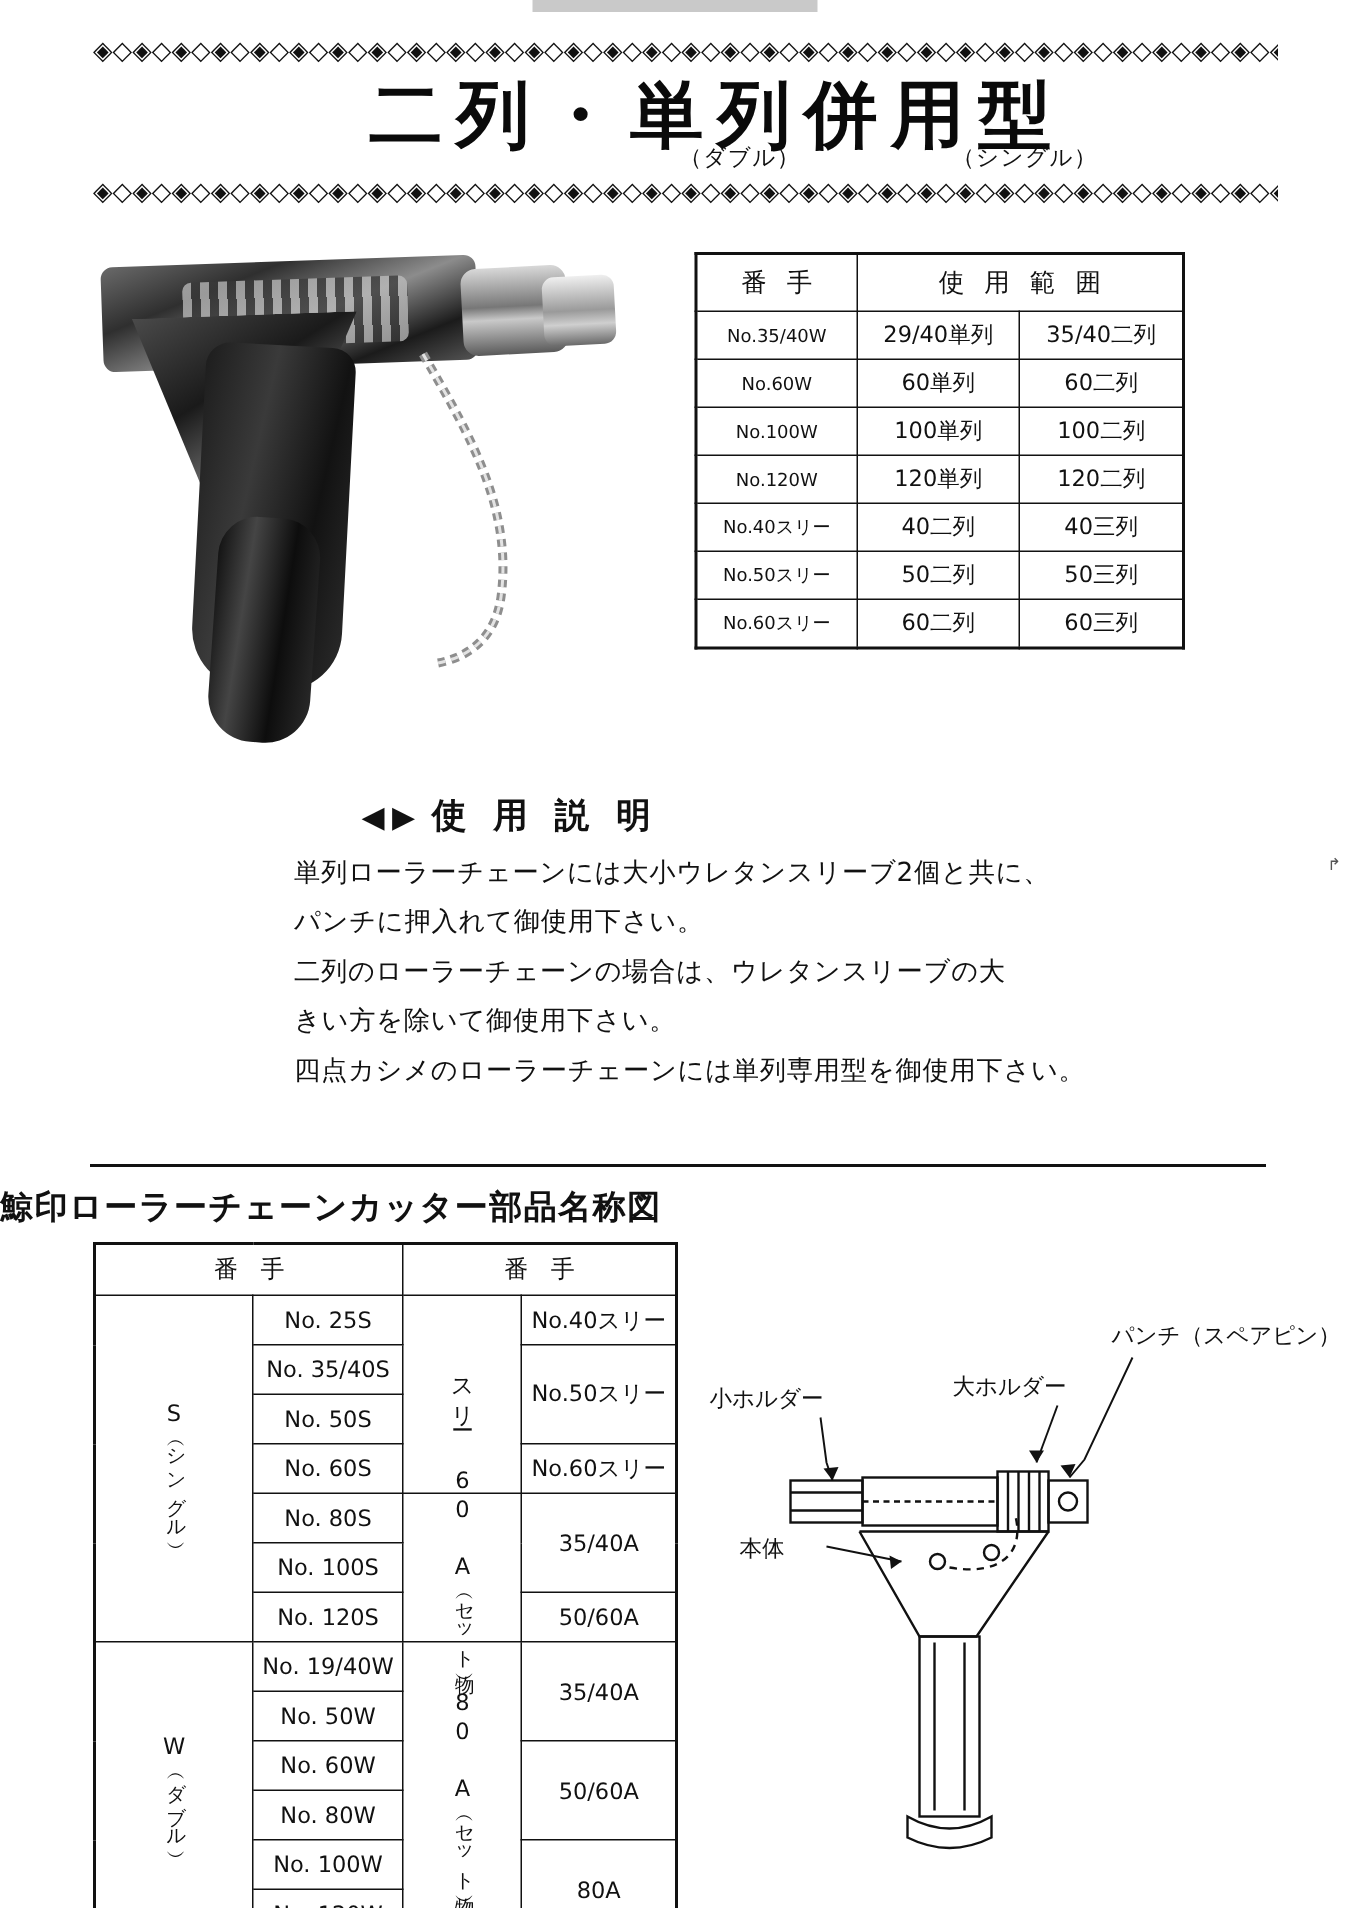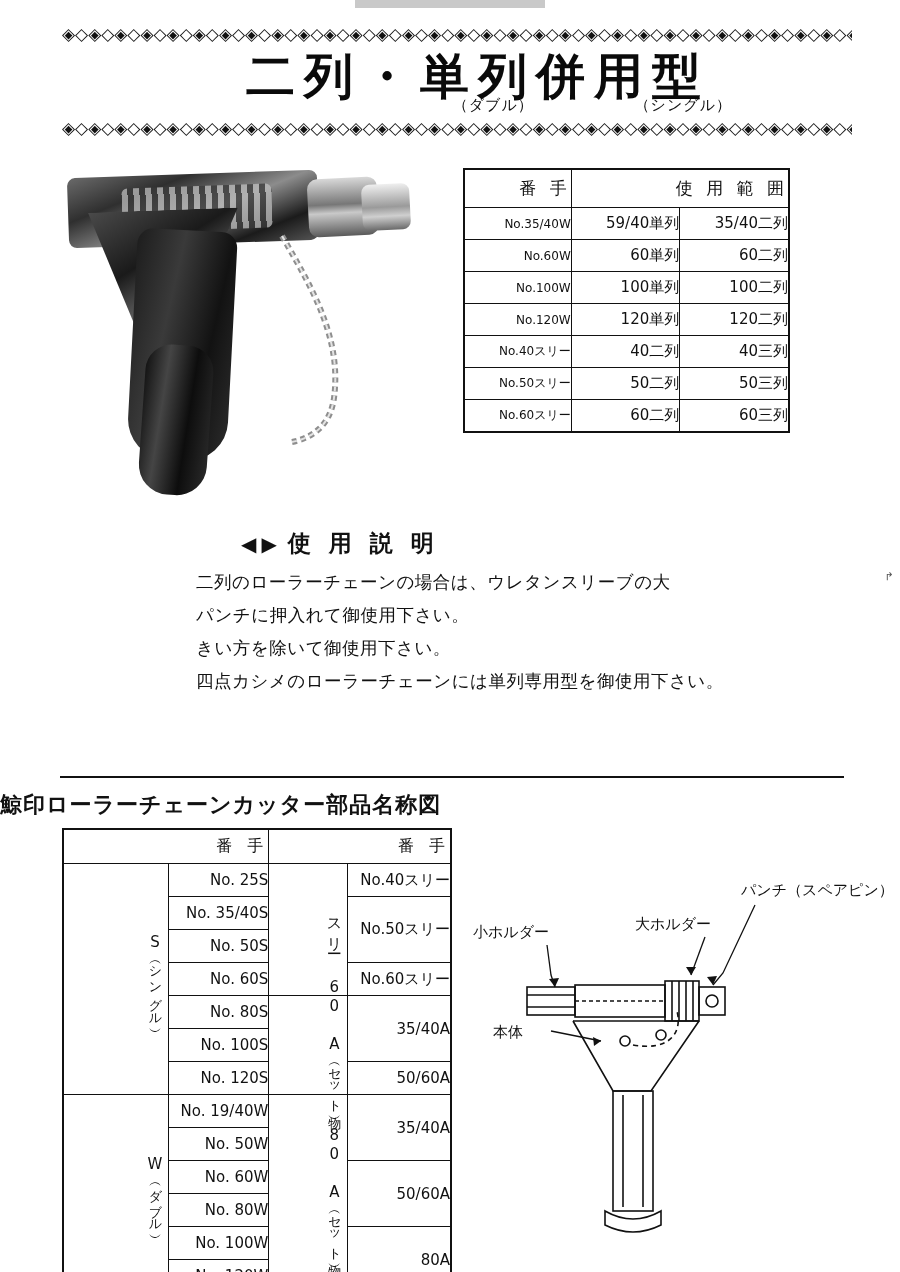--- a/index.html
+++ b/index.html
@@ -140,21 +140,21 @@
     top: 168px;
     width: 327px;
   }
   table.tbl {
     border-collapse: collapse;
     width: 100%;
     font-family: "DejaVu Sans", sans-serif;
   }
   table.tbl th, table.tbl td {
     border: 1px solid #111;
-    text-align: right;
+    text-align: center;
     font-weight: normal;
     color: #111;
   }
   .spec-table-wrap table.tbl { border: 2px solid #111; }
   .spec-table-wrap th {
     font-size: 17px;
     letter-spacing: 4px;
     padding: 7px 0 7px 4px;
   }
   .spec-table-wrap td {
@@ -302,21 +302,21 @@
   <table class="tbl">
     <thead>
       <tr>
         <th>番 手</th>
         <th colspan="2">使 用 範 囲</th>
       </tr>
     </thead>
     <tbody>
       <tr>
         <td class="col0">No.35/40W</td>
-        <td>59/40単列</td>
+        <td>29/40単列</td>
         <td>35/40二列</td>
       </tr>
       <tr>
         <td class="col0">No.60W</td>
         <td>60単列</td>
         <td>60二列</td>
       </tr>
       <tr>
         <td class="col0">No.100W</td>
         <td>100単列</td>
@@ -343,22 +343,23 @@
         <td>60三列</td>
       </tr>
     </tbody>
   </table>
 </div>
 
 <div class="usage-head">
   <span class="blk">◀▶</span><span>使 用 説 明</span>
 </div>
 <div class="usage-body">
+  <div>単列ローラーチェーンには大小ウレタンスリーブ2個と共に、</div>
+  <div>パンチに押入れて御使用下さい。</div>
   <div>二列のローラーチェーンの場合は、ウレタンスリーブの大</div>
-  <div>パンチに押入れて御使用下さい。</div>
   <div>きい方を除いて御使用下さい。</div>
   <div>四点カシメのローラーチェーンには単列専用型を御使用下さい。</div>
 </div>
 
 <div class="edge-mark">↱</div>
 
 <div class="divider"></div>
 <div class="parts-head">鯨印ローラーチェーンカッター部品名称図</div>
 
 <div class="parts-table-wrap">

